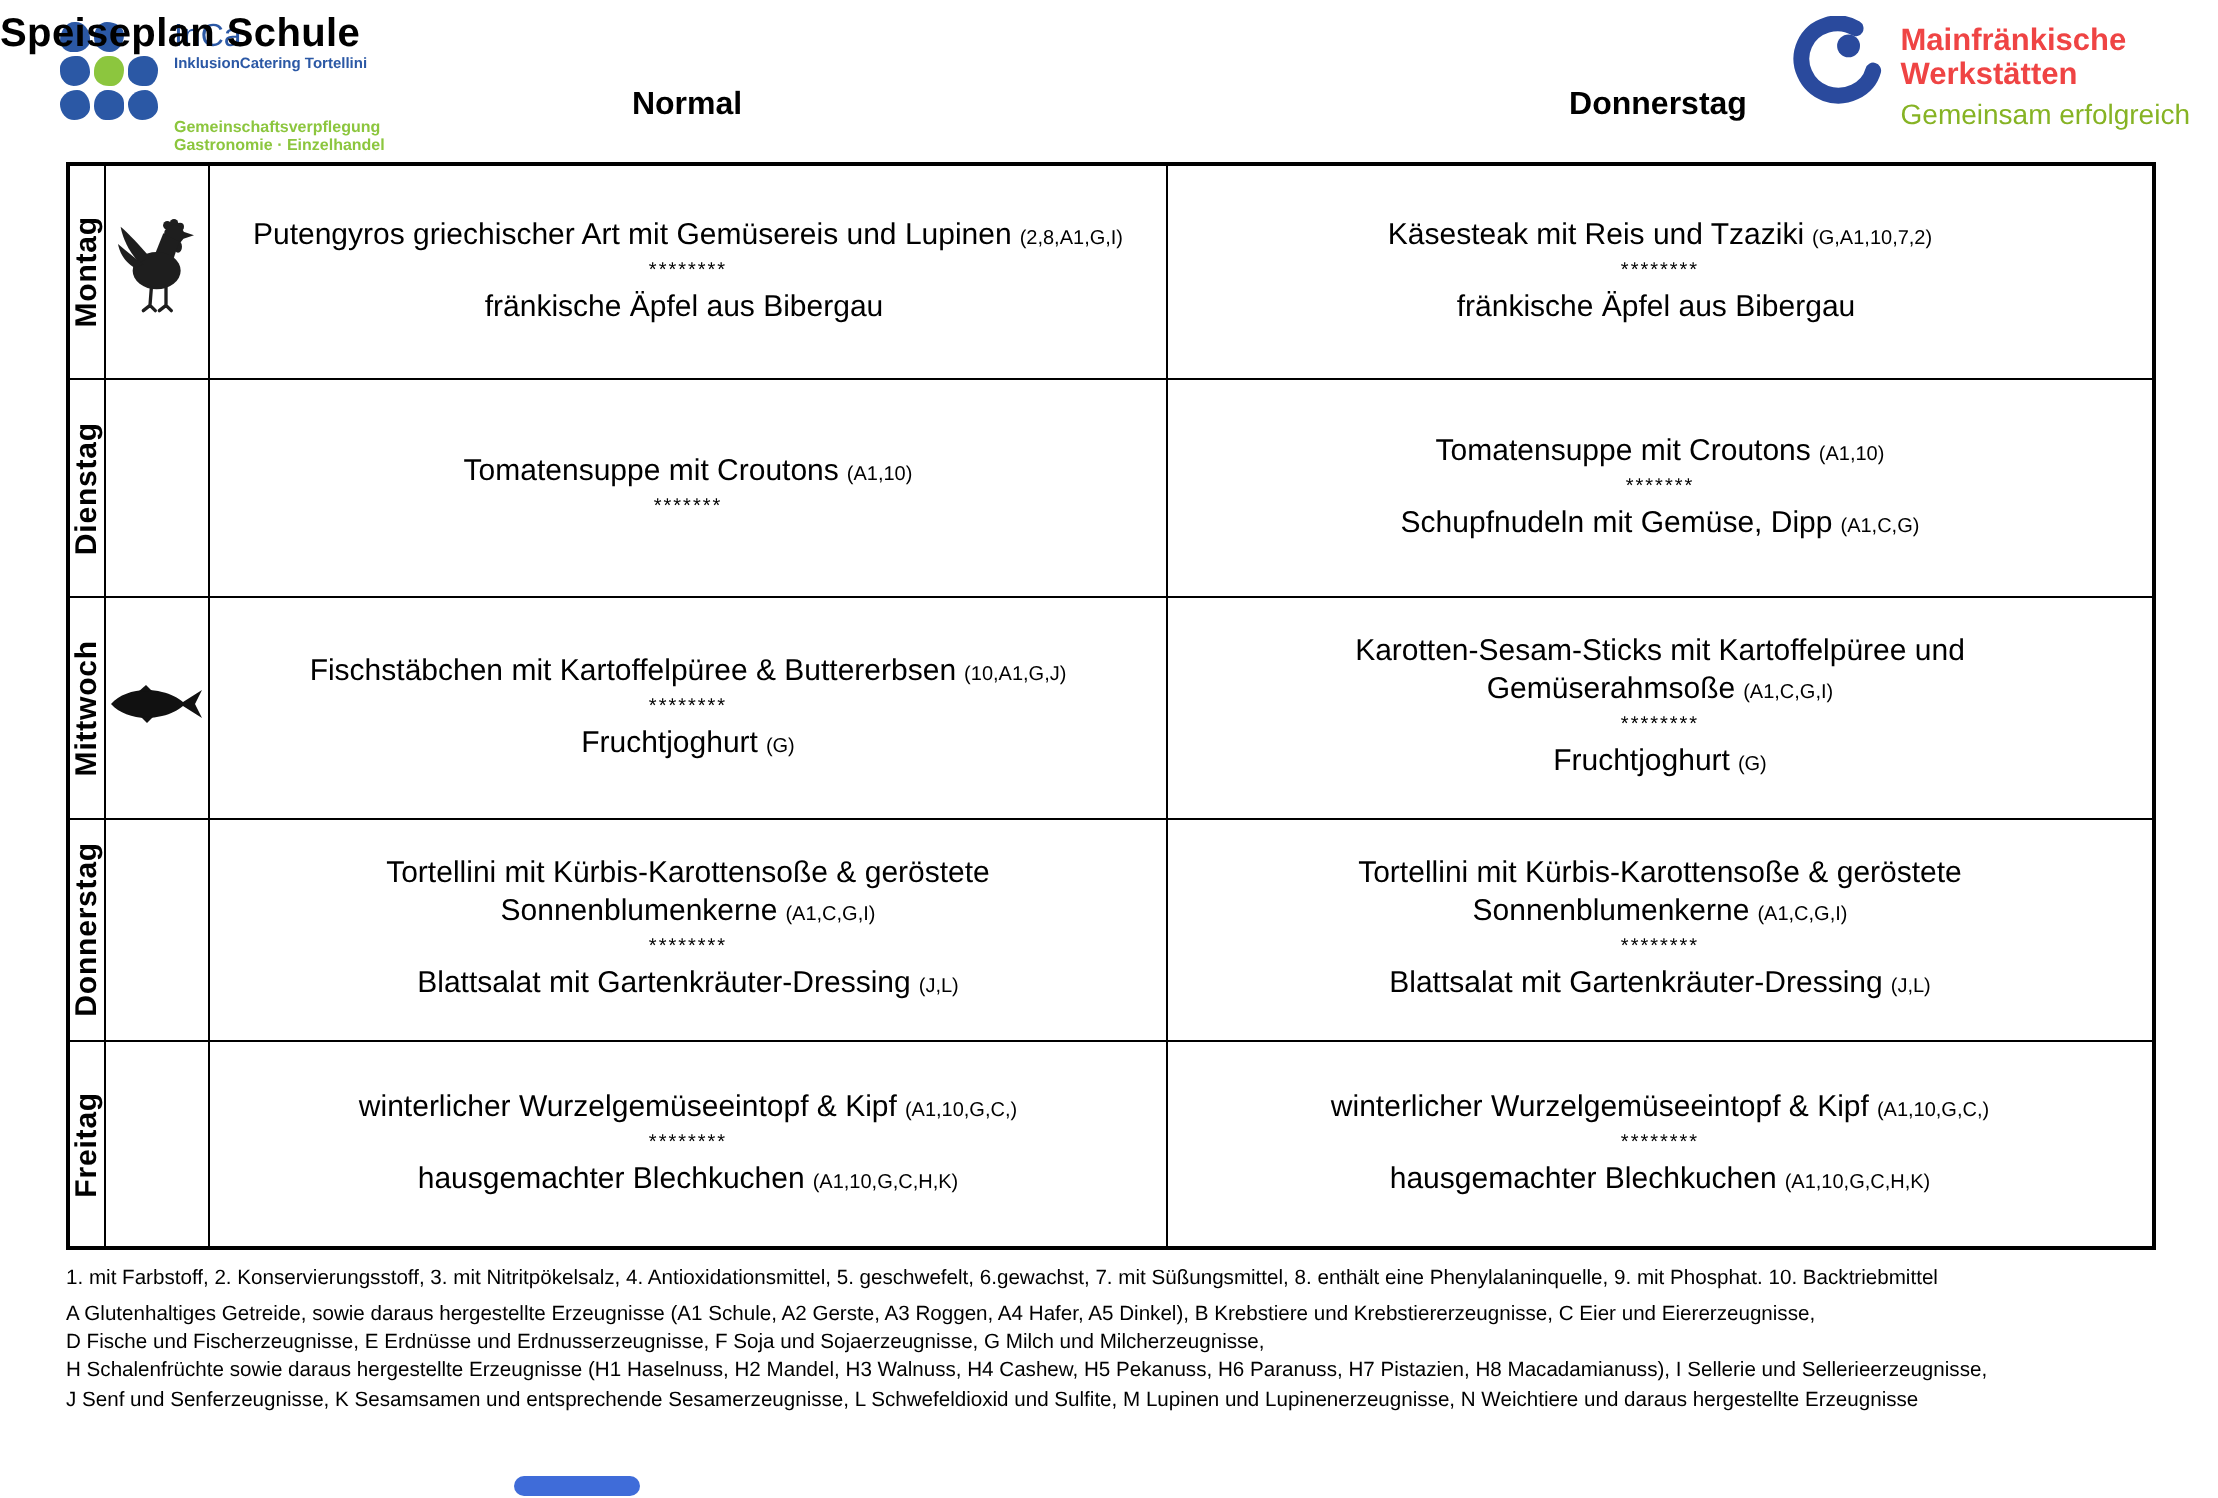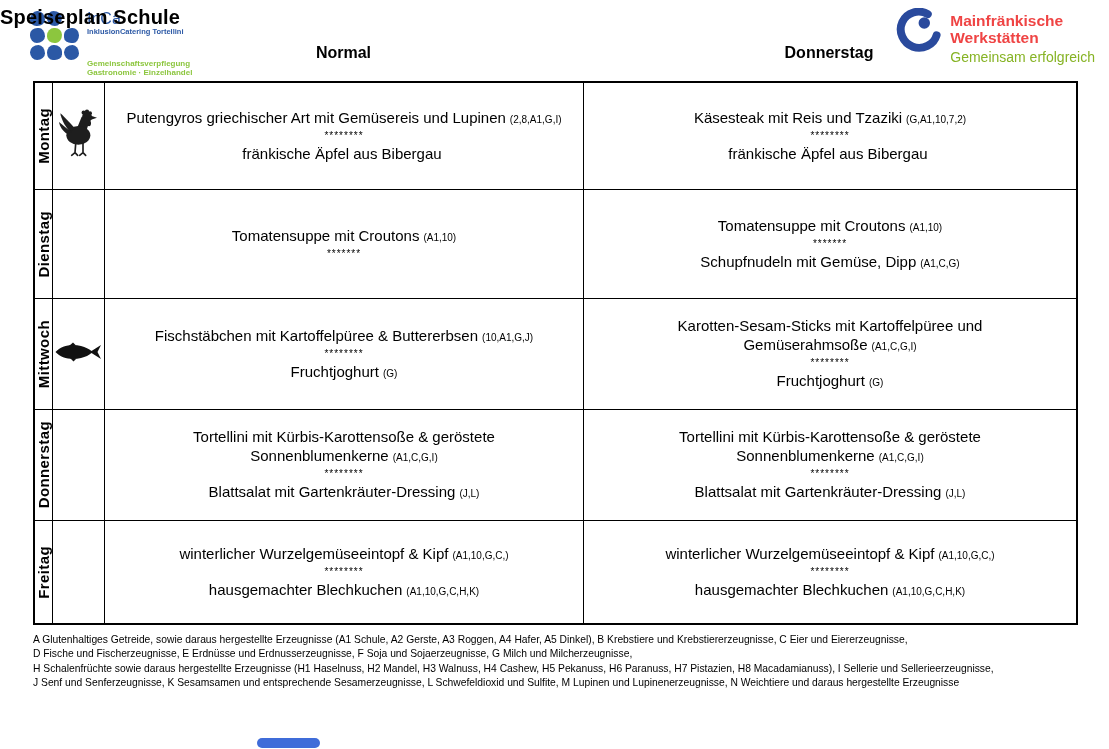--- a/index.html
+++ b/index.html
@@ -213,20 +213,21 @@
       <div class="cell menu-cell">
         <div class="dish"><span>winterlicher Wurzelgemüseeintopf &amp; Kipf</span><span class="code">(A1,10,G,C,)</span></div>
         <div class="stars">********</div>
         <div class="dish"><span>hausgemachter Blechkuchen</span><span class="code">(A1,10,G,C,H,K)</span></div>
       </div>
     </div>
 
   </div>
 
   <div class="footnotes">
+    <div class="fn fn-first">1. mit Farbstoff, 2. Konservierungsstoff, 3. mit Nitritpökelsalz, 4. Antioxidationsmittel, 5. geschwefelt, 6.gewachst, 7. mit Süßungsmittel, 8. enthält eine Phenylalaninquelle, 9. mit Phosphat. 10. Backtriebmittel</div>
     <div class="fn">A Glutenhaltiges Getreide, sowie daraus hergestellte Erzeugnisse (A1 Schule, A2 Gerste, A3 Roggen, A4 Hafer, A5 Dinkel), B Krebstiere und Krebstiererzeugnisse, C Eier und Eiererzeugnisse,</div>
     <div class="fn">D Fische und Fischerzeugnisse, E Erdnüsse und Erdnusserzeugnisse, F Soja und Sojaerzeugnisse, G Milch und Milcherzeugnisse,</div>
     <div class="fn">H Schalenfrüchte sowie daraus hergestellte Erzeugnisse (H1 Haselnuss, H2 Mandel, H3 Walnuss, H4 Cashew, H5 Pekanuss, H6 Paranuss, H7 Pistazien, H8 Macadamianuss), I Sellerie und Sellerieerzeugnisse,</div>
     <div class="fn">J Senf und Senferzeugnisse, K Sesamsamen und entsprechende Sesamerzeugnisse, L Schwefeldioxid und Sulfite, M Lupinen und Lupinenerzeugnisse, N Weichtiere und daraus hergestellte Erzeugnisse</div>
   </div>
 
   <div class="scrollbar-thumb"></div>
 
 </div>
 

